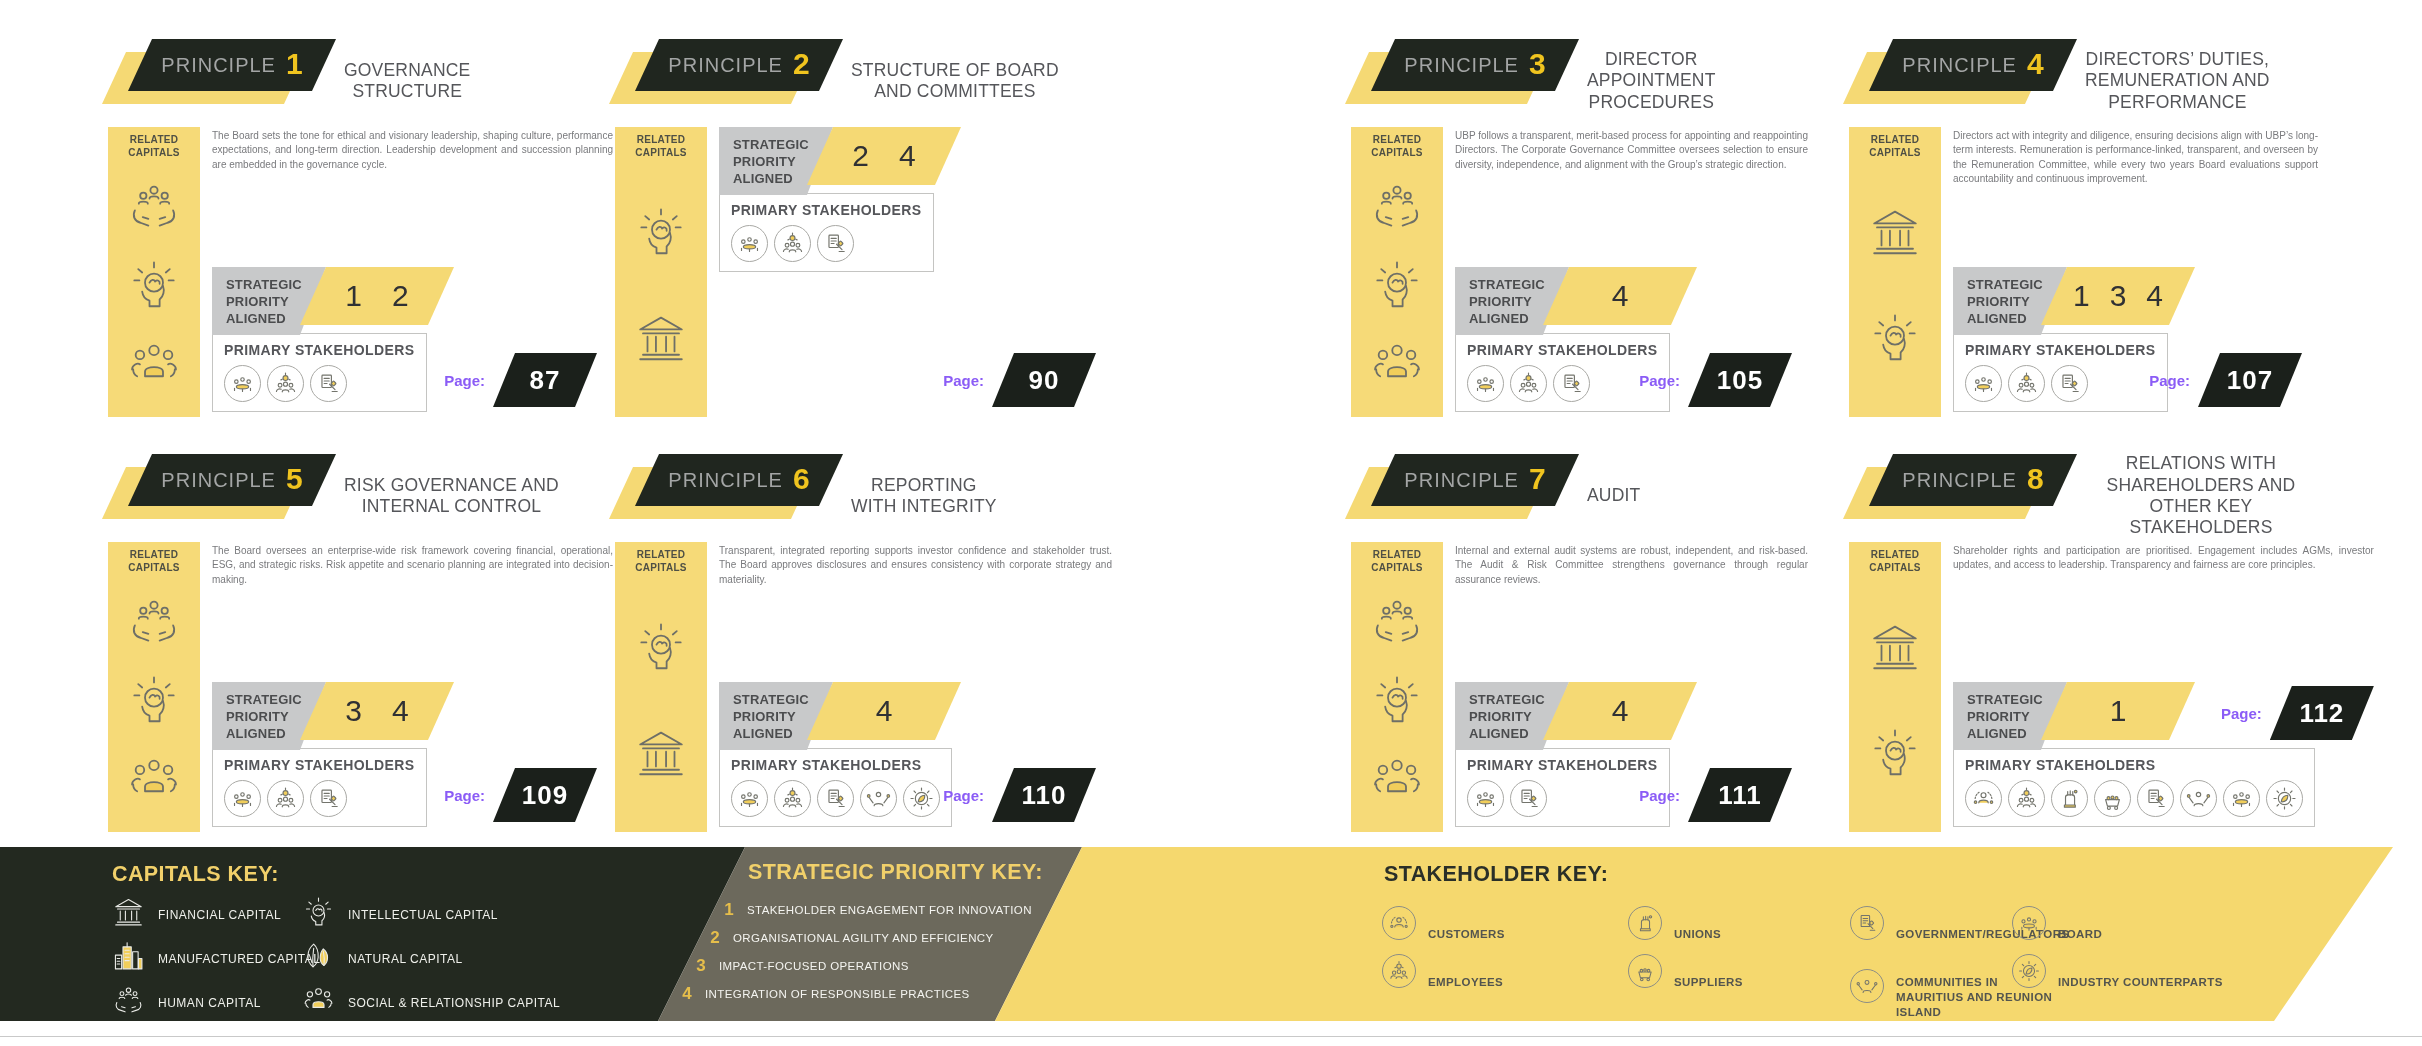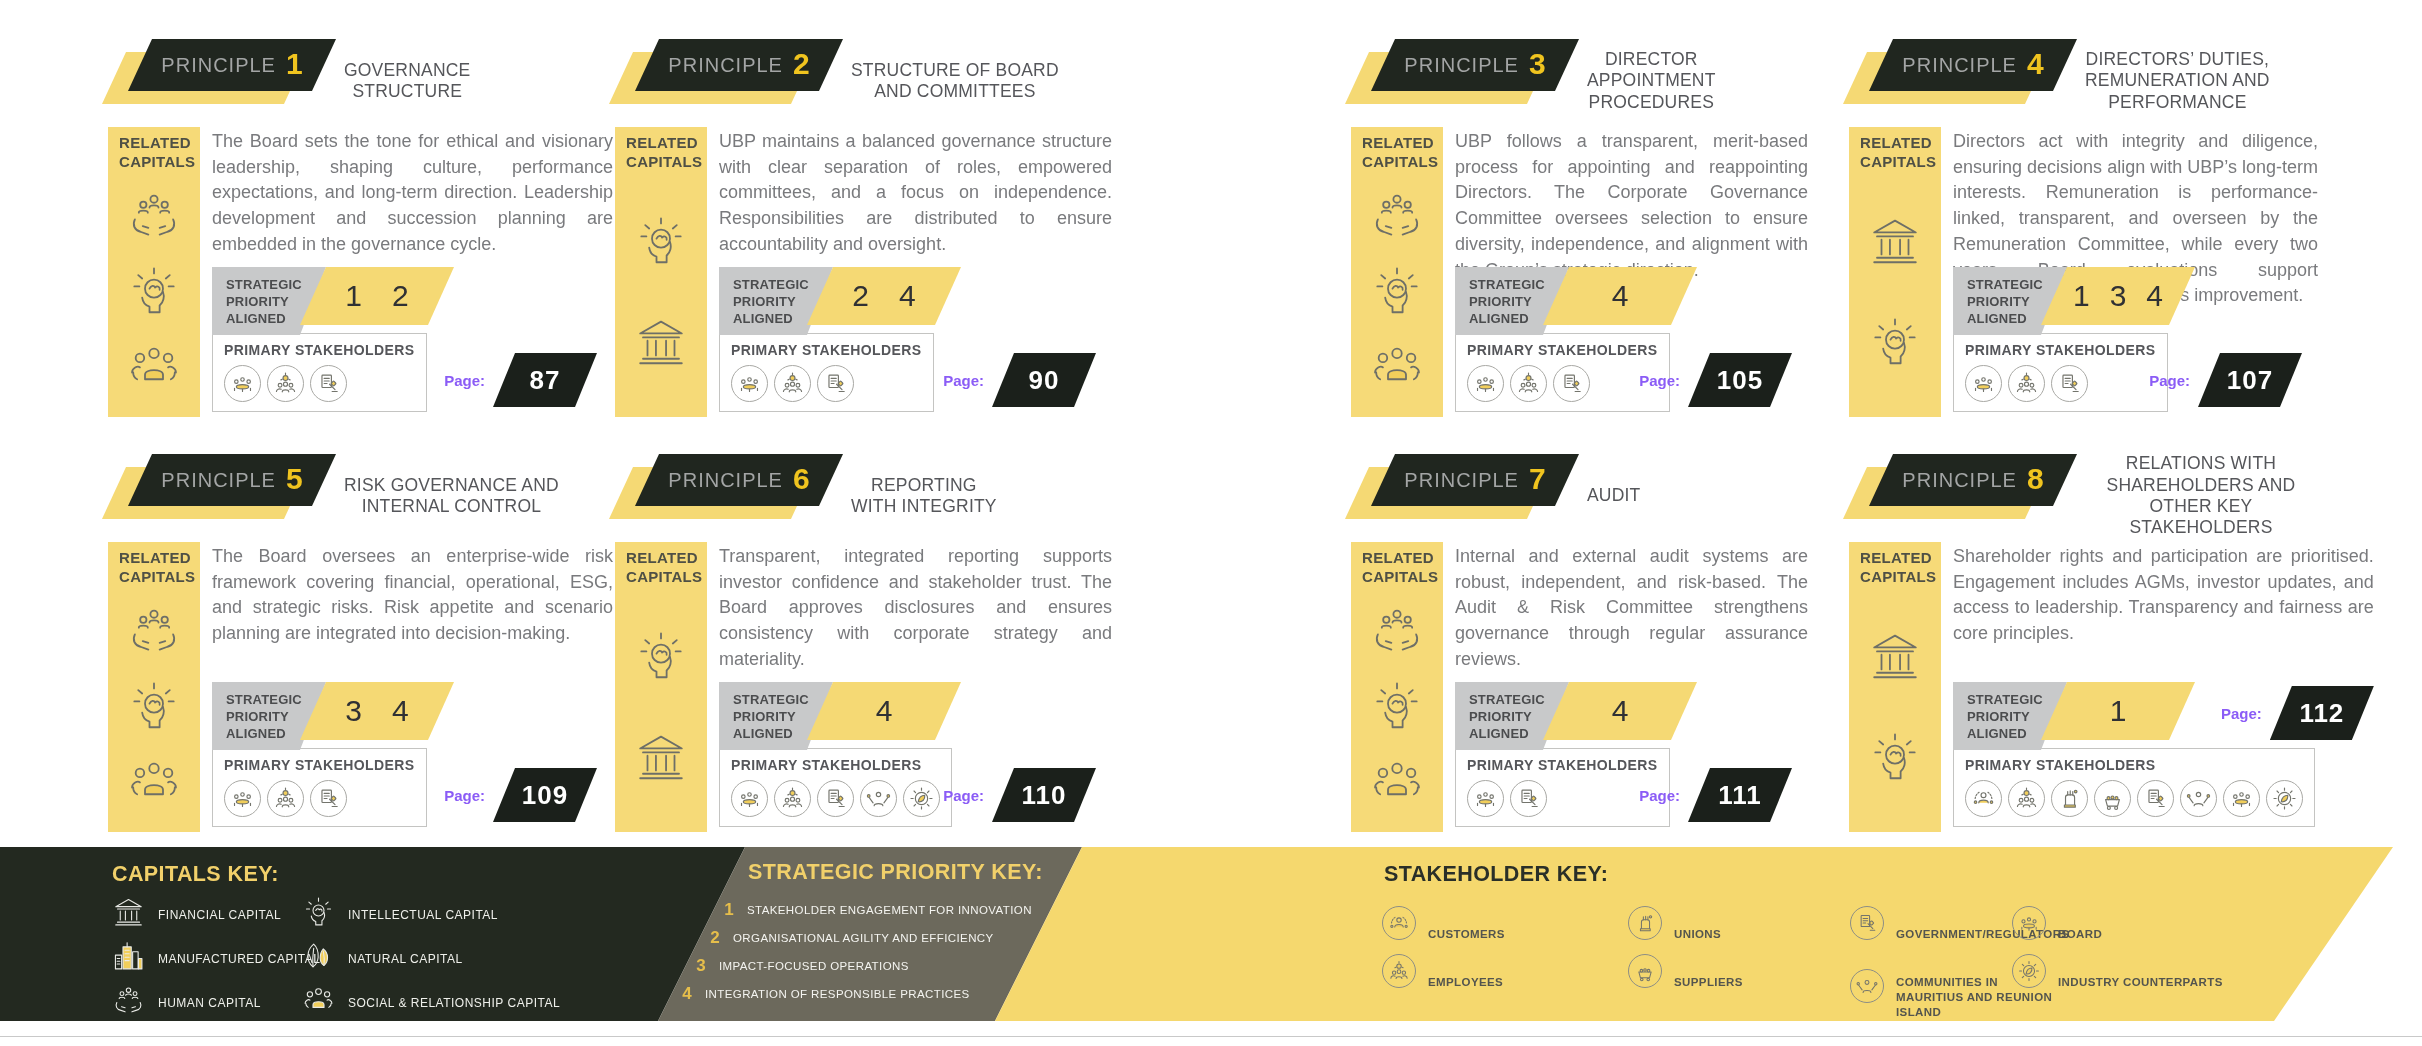--- a/index.html
+++ b/index.html
@@ -14,26 +14,26 @@
            clip-path:polygon(24px 0,100% 0,calc(100% - 24px) 100%,0 100%);
            display:flex;align-items:center;justify-content:center;gap:10px;}
   .b-word{font-size:20px;color:#A3A5A5;letter-spacing:1px;}
   .b-num{font-size:30px;font-weight:600;color:#F0C41F;line-height:1;margin-bottom:2px;}
   .b-title{position:absolute;left:236px;top:0;height:92px;display:flex;align-items:center;}
   .b-title-in{font-size:17.5px;font-weight:500;color:#55565A;line-height:1.22;text-align:center;
               max-width:232px;letter-spacing:.2px;}
   .body{display:flex;}
   .capcol{width:92px;height:290px;background:#F6DA78;display:flex;flex-direction:column;
           align-items:center;padding-top:7px;box-sizing:border-box;flex:none;}
-  .capcol-label{font-size:15px;font-weight:bold;color:#4F5045;text-align:center;line-height:1.25;
+  .capcol-label{font-size:10px;font-weight:bold;color:#4F5045;text-align:center;line-height:1.25;
                 width:70px;letter-spacing:.3px;}
   .capcol-icons{flex:1;display:flex;flex-direction:column;justify-content:space-evenly;align-items:center;width:100%;}
   .capcol-icons svg{width:54px;height:54px;color:#6E6F67;}
   .content{flex:1;padding-left:12px;position:relative;}
-  .desc{margin:0;padding-top:2px;height:140px;font-size:18px;line-height:1.43;color:#797A7D;
+  .desc{margin:0;padding-top:2px;height:140px;font-size:10px;line-height:1.43;color:#797A7D;
         text-align:justify;box-sizing:border-box;}
   .sp-row{display:flex;align-items:flex-start;}
   .sp-gray{width:114px;height:68px;background:#C8C9CA;flex:none;box-sizing:border-box;
            padding:10px 0 0 14px;font-size:13px;font-weight:600;color:#4B4C4E;line-height:1.3;
            clip-path:polygon(0 0,100% 0,calc(100% - 26px) 100%,0 100%);letter-spacing:.2px;}
   .sp-yellow{margin-left:-26px;width:154px;height:58px;background:#F5D974;flex:none;
              clip-path:polygon(26px 0,100% 0,calc(100% - 26px) 100%,0 100%);
              display:flex;align-items:center;justify-content:center;gap:30px;}
   .sp-yellow.n3{gap:20px;}
   .sp-num{font-size:30px;font-weight:500;color:#303134;line-height:1;}
@@ -201,21 +201,20 @@
                 </svg></span>
               <span><svg viewBox="0 0 48 48" fill="none" stroke="currentColor" stroke-width="1.6" stroke-linecap="round" stroke-linejoin="round" xmlns="http://www.w3.org/2000/svg">
                   <path d="M5.5 15.5 24 5l18.5 10.5z"></path>
                   <path d="M8 19h32"></path>
                   <path d="M12 22v13M19.5 22v13M28.5 22v13M36 22v13"></path>
                   <path d="M8 38h32M5.5 42h37"></path>
                 </svg></span>
             </div>
       </div>
       <div class="content">
-        <p class="desc">UBP maintains a balanced governance structure with clear separation of roles, empowered committees, and a focus on independence. Responsibilities are distributed to ensure accountability and oversight.</p>
         <div class="sp-row">
           <div class="sp-gray">STRATEGIC PRIORITY ALIGNED</div>
           <div class="sp-yellow">
                 <span class="sp-num">2</span>
                 <span class="sp-num">4</span>
               </div>
 
         </div>
         <div class="stake-box">
           <div class="stake-label">PRIMARY STAKEHOLDERS</div>

